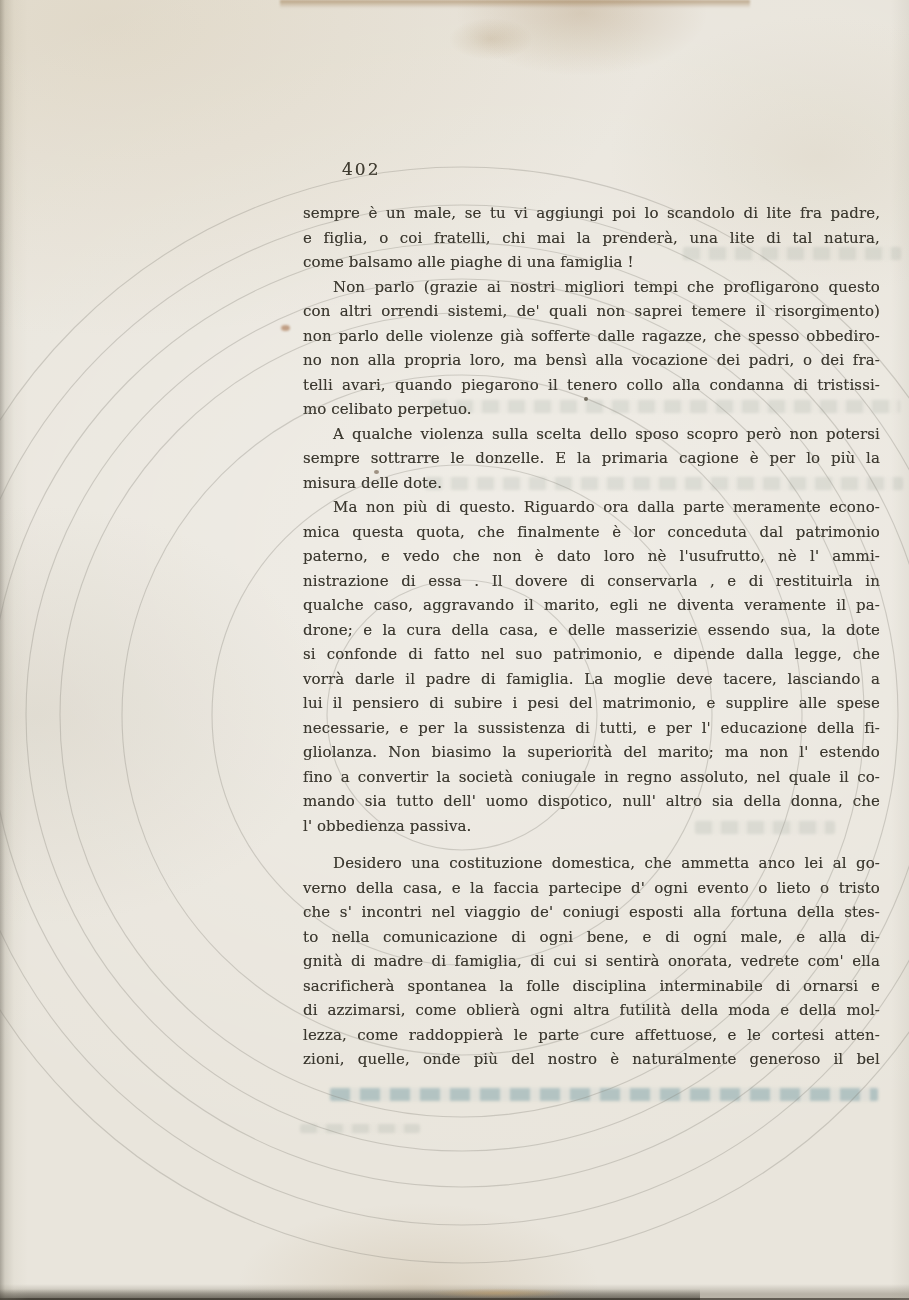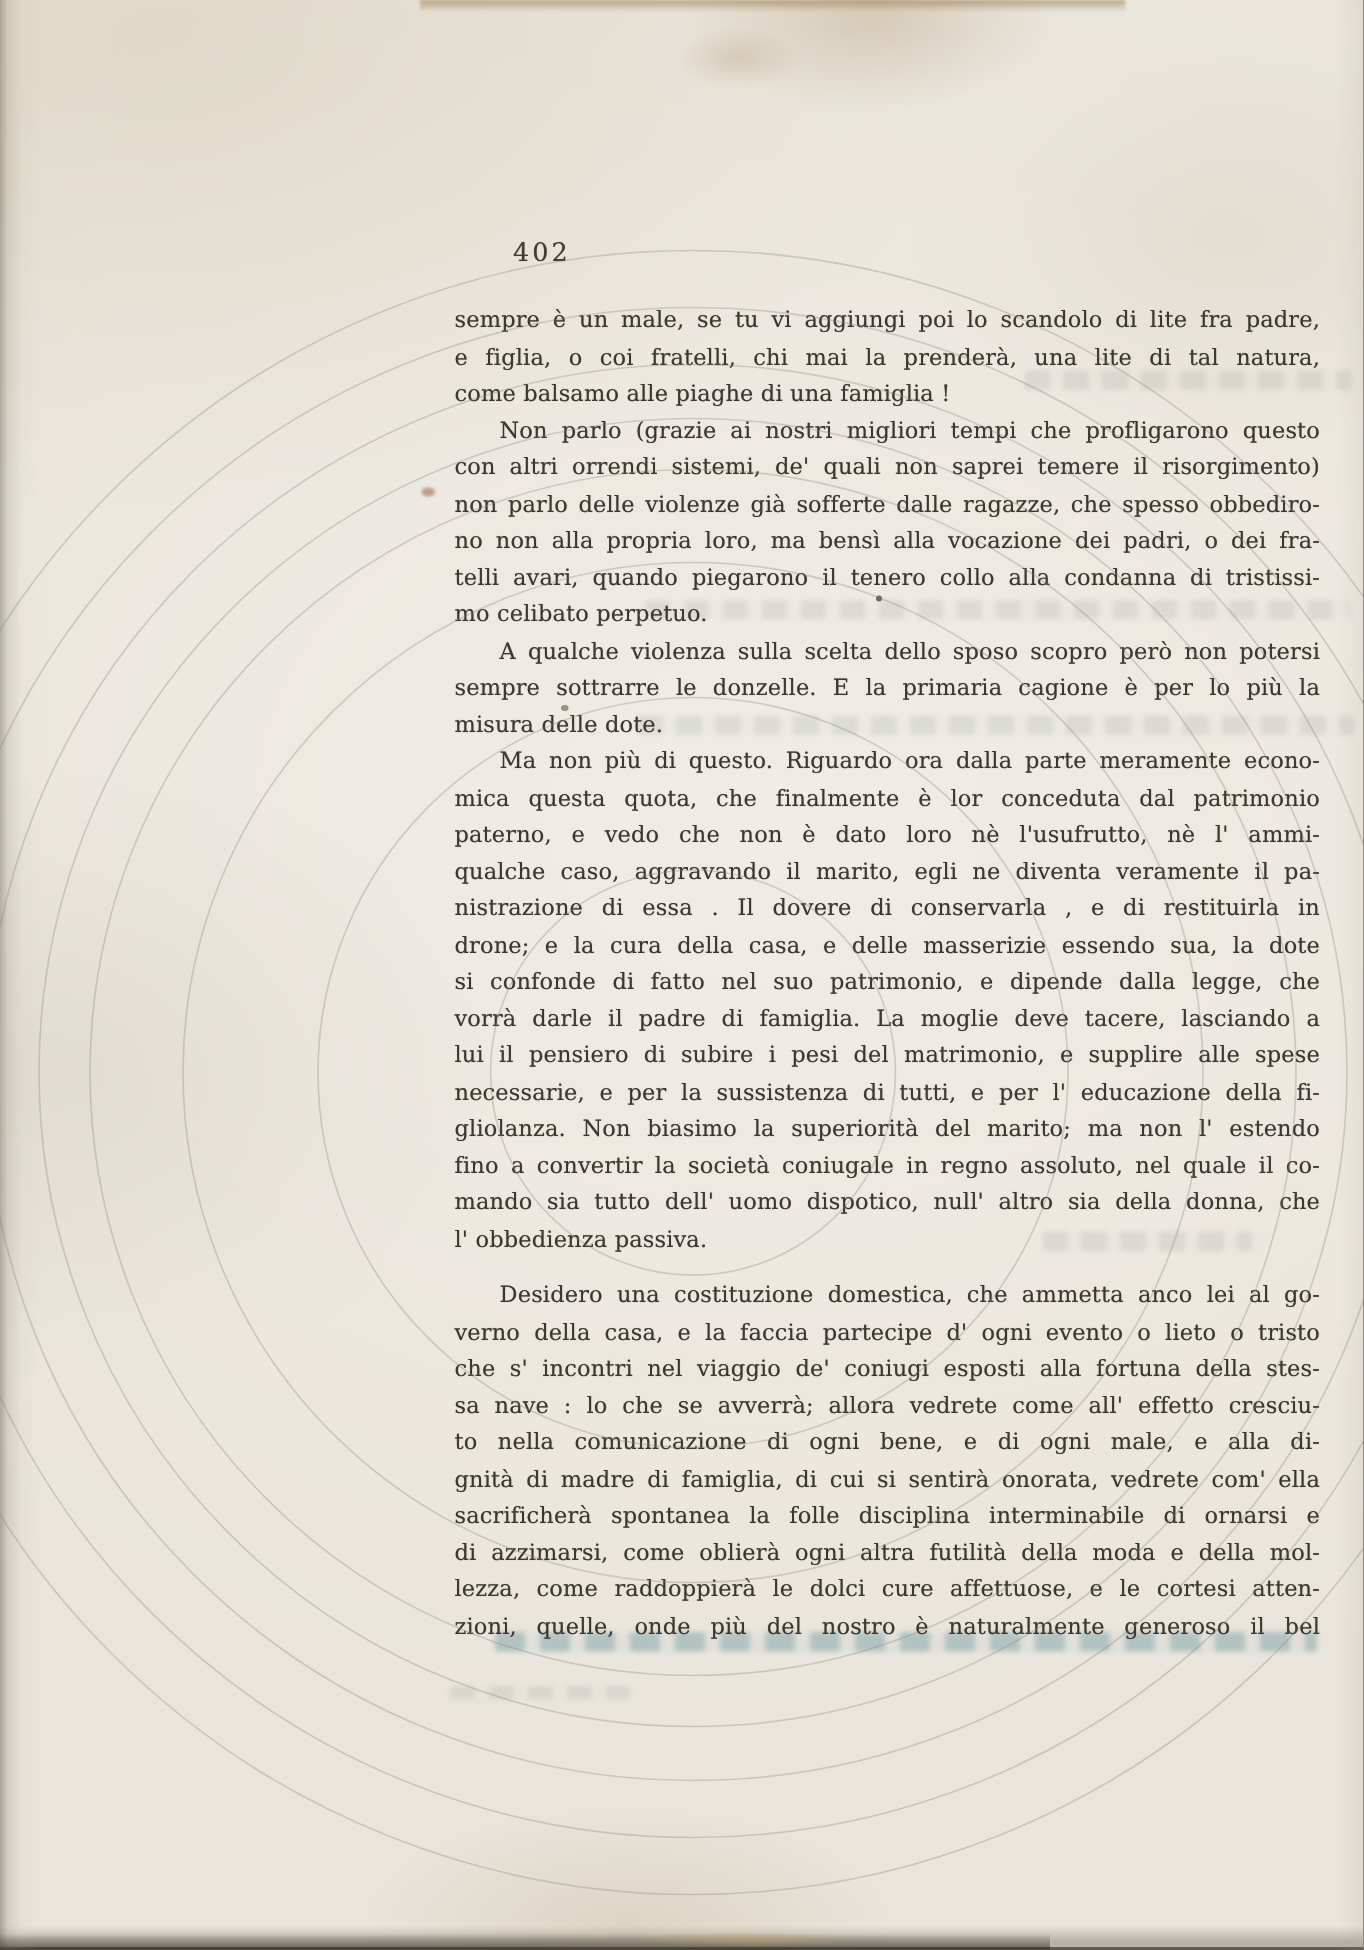--- a/index.html
+++ b/index.html
@@ -101,40 +101,39 @@
       <div class="line">non parlo delle violenze già sofferte dalle ragazze, che spesso obbediro-</div>
       <div class="line">no non alla propria loro, ma bensì alla vocazione dei padri, o dei fra-</div>
       <div class="line">telli avari, quando piegarono il tenero collo alla condanna di tristissi-</div>
       <div class="line end">mo celibato perpetuo.</div>
       <div class="line indent">A qualche violenza sulla scelta dello sposo scopro però non potersi</div>
       <div class="line">sempre sottrarre le donzelle. E la primaria cagione è per lo più la</div>
       <div class="line end">misura delle dote.</div>
       <div class="line indent">Ma non più di questo. Riguardo ora dalla parte meramente econo-</div>
       <div class="line">mica questa quota, che finalmente è lor conceduta dal patrimonio</div>
       <div class="line">paterno, e vedo che non è dato loro nè l'usufrutto, nè l' ammi-</div>
+      <div class="line">nistrazione di essa . Il dovere di conservarla , e di restituirla in</div>
       <div class="line">qualche caso, aggravando il marito, egli ne diventa veramente il pa-</div>
-      <div class="line">nistrazione di essa . Il dovere di conservarla , e di restituirla in</div>
       <div class="line">drone; e la cura della casa, e delle masserizie essendo sua, la dote</div>
       <div class="line">si confonde di fatto nel suo patrimonio, e dipende dalla legge, che</div>
       <div class="line">vorrà darle il padre di famiglia. La moglie deve tacere, lasciando a</div>
       <div class="line">lui il pensiero di subire i pesi del matrimonio, e supplire alle spese</div>
       <div class="line">necessarie, e per la sussistenza di tutti, e per l' educazione della fi-</div>
       <div class="line">gliolanza. Non biasimo la superiorità del marito; ma non l' estendo</div>
       <div class="line">fino a convertir la società coniugale in regno assoluto, nel quale il co-</div>
       <div class="line">mando sia tutto dell' uomo dispotico, null' altro sia della donna, che</div>
       <div class="line end">l' obbedienza passiva.</div>
       <div class="line indent gap">Desidero una costituzione domestica, che ammetta anco lei al go-</div>
       <div class="line">verno della casa, e la faccia partecipe d' ogni evento o lieto o tristo</div>
       <div class="line">che s' incontri nel viaggio de' coniugi esposti alla fortuna della stes-</div>
-      <div class="line">sa nave : lo che se avverrà; allora vedrete come all' effetto cresciu-</div>
       <div class="line">to nella comunicazione di ogni bene, e di ogni male, e alla di-</div>
       <div class="line">gnità di madre di famiglia, di cui si sentirà onorata, vedrete com' ella</div>
       <div class="line">sacrificherà spontanea la folle disciplina interminabile di ornarsi e</div>
       <div class="line">di azzimarsi, come oblierà ogni altra futilità della moda e della mol-</div>
-      <div class="line">lezza, come raddoppierà le dolci cure affettuose, e le cortesi atten-</div>
+      <div class="line">lezza, come raddoppierà le parte cure affettuose, e le cortesi atten-</div>
       <div class="line">zioni, quelle, onde più del nostro è naturalmente generoso il bel</div>
     </div>
 
   <svg class="wm" width="909" height="1300" viewBox="0 0 909 1300">
     <g fill="none" stroke="#85837a" stroke-opacity="0.32" stroke-width="1.1">
       <circle cx="462" cy="715" r="135"></circle>
       <circle cx="462" cy="715" r="250"></circle>
       <circle cx="462" cy="715" r="340"></circle>
       <circle cx="462" cy="715" r="402"></circle>
       <circle cx="462" cy="715" r="436"></circle>

